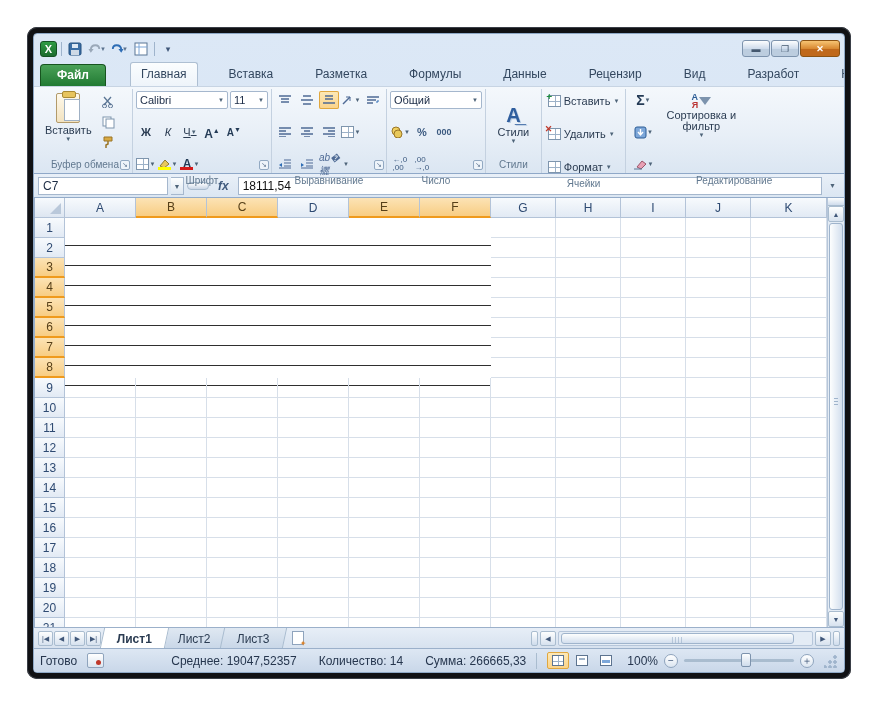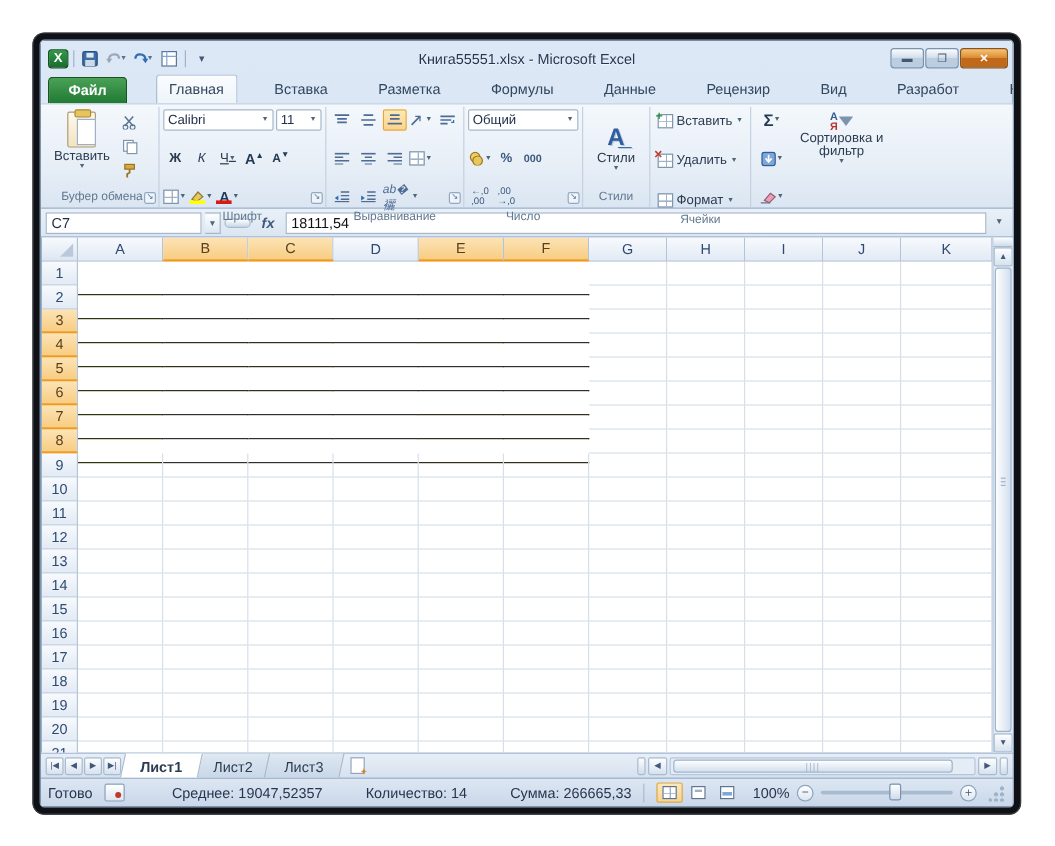--- a/index.html
+++ b/index.html
@@ -114,21 +114,21 @@
   .hsb { margin-left:auto; display:flex; align-items:center; gap:2px; padding:0 4px; }
   .hsplit { width:7px; height:15px; background:linear-gradient(#fdfefe,#cfdcec); border:1px solid #a9bccf; border-radius:2px; }
   .htrack { width:255px; height:15px; background:#e4ecf5; border:1px solid #b6c6da; border-radius:2px; position:relative; }
   .hthumb { position:absolute; left:2px; top:1px; bottom:1px; width:92%; background:linear-gradient(#fdfefe,#d3dfee); border:1px solid #9fb4cc; border-radius:3px; }
   .hthumb:after { content:"||||"; position:absolute; left:50%; top:1px; transform:translateX(-50%); font-size:8px; color:#9fb4cc; letter-spacing:1px; }
 
   
   .statusbar { height:24px; background:linear-gradient(#dde7f3,#c9d7e9); border-top:1px solid #9bb0ca; display:flex; align-items:center; font-size:12px; color:#26364e; padding:0 6px; gap:10px; }
   .macrobtn { width:17px; height:15px; border:1px solid #8fa4bd; border-radius:2px; background:linear-gradient(#fff,#dce6f1); position:relative; }
   .macrobtn:after { content:""; position:absolute; right:2px; bottom:2px; width:5px; height:5px; border-radius:50%; background:#c0392b; }
-  .aggr { display:flex; gap:36px; margin-left:auto; }
+  .aggr { display:flex; gap:22px; margin-left:auto; }
   .vsep { width:1px; height:16px; background:#a9bccf; }
   .views { display:flex; gap:2px; }
   .vbtn { width:22px; height:17px; border:1px solid transparent; border-radius:2px; display:flex; align-items:center; justify-content:center; }
   .vbtn.on { background:linear-gradient(#fde9b8,#fbd389); border-color:#e0a73f; }
   .vico { width:12px; height:11px; border:1px solid #5d7490; background:#fff; position:relative; }
   .vico.grid:before { content:""; position:absolute; inset:0; background:linear-gradient(#9db2c8 1px,transparent 1px) 0 5px/100% 100% no-repeat, linear-gradient(90deg,#9db2c8 1px,transparent 1px) 5px 0/100% 100% no-repeat; }
   .vico.page:before { content:""; position:absolute; left:2px; right:2px; top:2px; height:2px; background:#9db2c8; }
   .vico.brk:before { content:""; position:absolute; left:1px; right:1px; top:4px; height:3px; background:#7da7d9; }
   .zoomctl { display:flex; align-items:center; gap:6px; }
   .zbtn { width:14px; height:14px; border-radius:50%; border:1px solid #8fa4bd; background:linear-gradient(#fff,#dce6f1); color:#41587a; font-size:10px; line-height:12px; text-align:center; }
@@ -142,21 +142,20 @@
      radial-gradient(circle at 6px 13px,#9fb4cc 1.5px,transparent 2px),
      radial-gradient(circle at 1px 13px,#9fb4cc 1.5px,transparent 2px); }
 </style>
 </head>
 <body>
 
 <div class="frame">
 <div class="win">
 
   <div class="titlebar">
-    <div class="title-text">Книга55551.xlsx  -  Microsoft Excel</div>
     <div class="qat">
       <div class="xl-logo">X</div>
       <div class="qsep"></div>
       <div class="qbtn">
         <svg width="14" height="14" viewBox="0 0 14 14">
               <rect x="1" y="1" width="12" height="12" rx="1.5" fill="#3a6ea5" stroke="#24507e"></rect>
               <rect x="4" y="2" width="6" height="4" fill="#dce8f4"></rect>
               <rect x="3" y="8" width="8" height="5" fill="#cdd9e6"></rect>
             </svg>
       </div>
@@ -476,20 +475,21 @@
         </div>
         <div class="bigbtn">
           <span style="display:flex;align-items:center;gap:1px;">
                 <span class="ay"><span class="blue">А</span><br>Я</span>
                 <span class="funnel"></span>
               </span>
           <span class="cap" style="white-space:normal;width:74px;text-align:center;line-height:11px;">Сортировка и фильтр</span>
           <span class="dd">▼</span>
         </div>
       </div>
+      <div class="rgroup-label">Редактирование</div>
     </div>
   </div>
 
   <div class="fbar">
     <input class="namebox" readonly="" value="C7" style="">
     <div class="nb-dd">▼</div>
     <div class="fsplit"></div>
     <div class="fx">fx</div>
     <input class="finput" value="18111,54" style="">
     <div class="fexp">▼</div>

